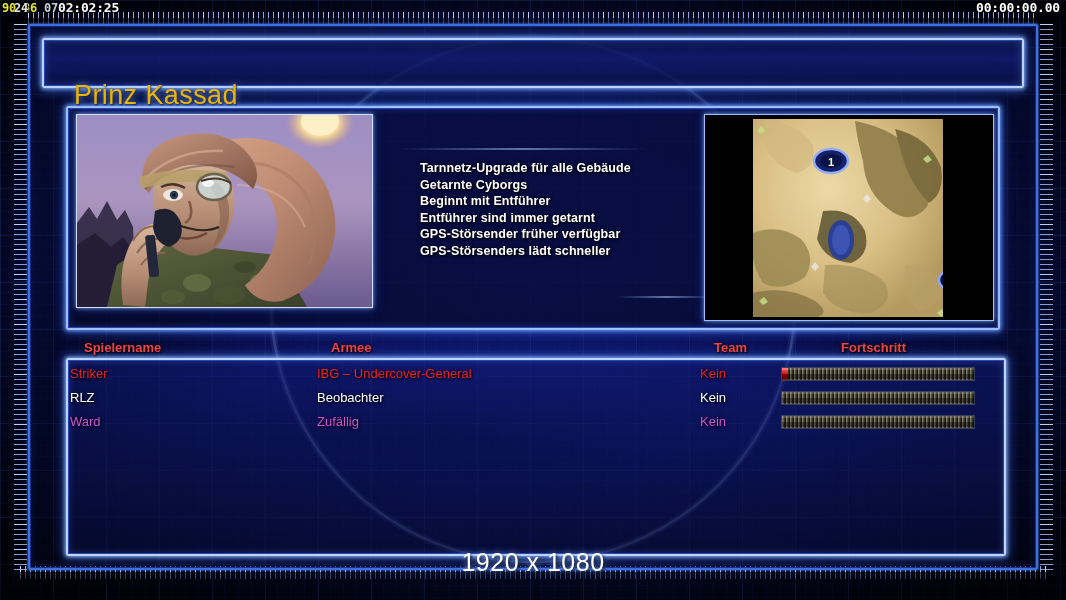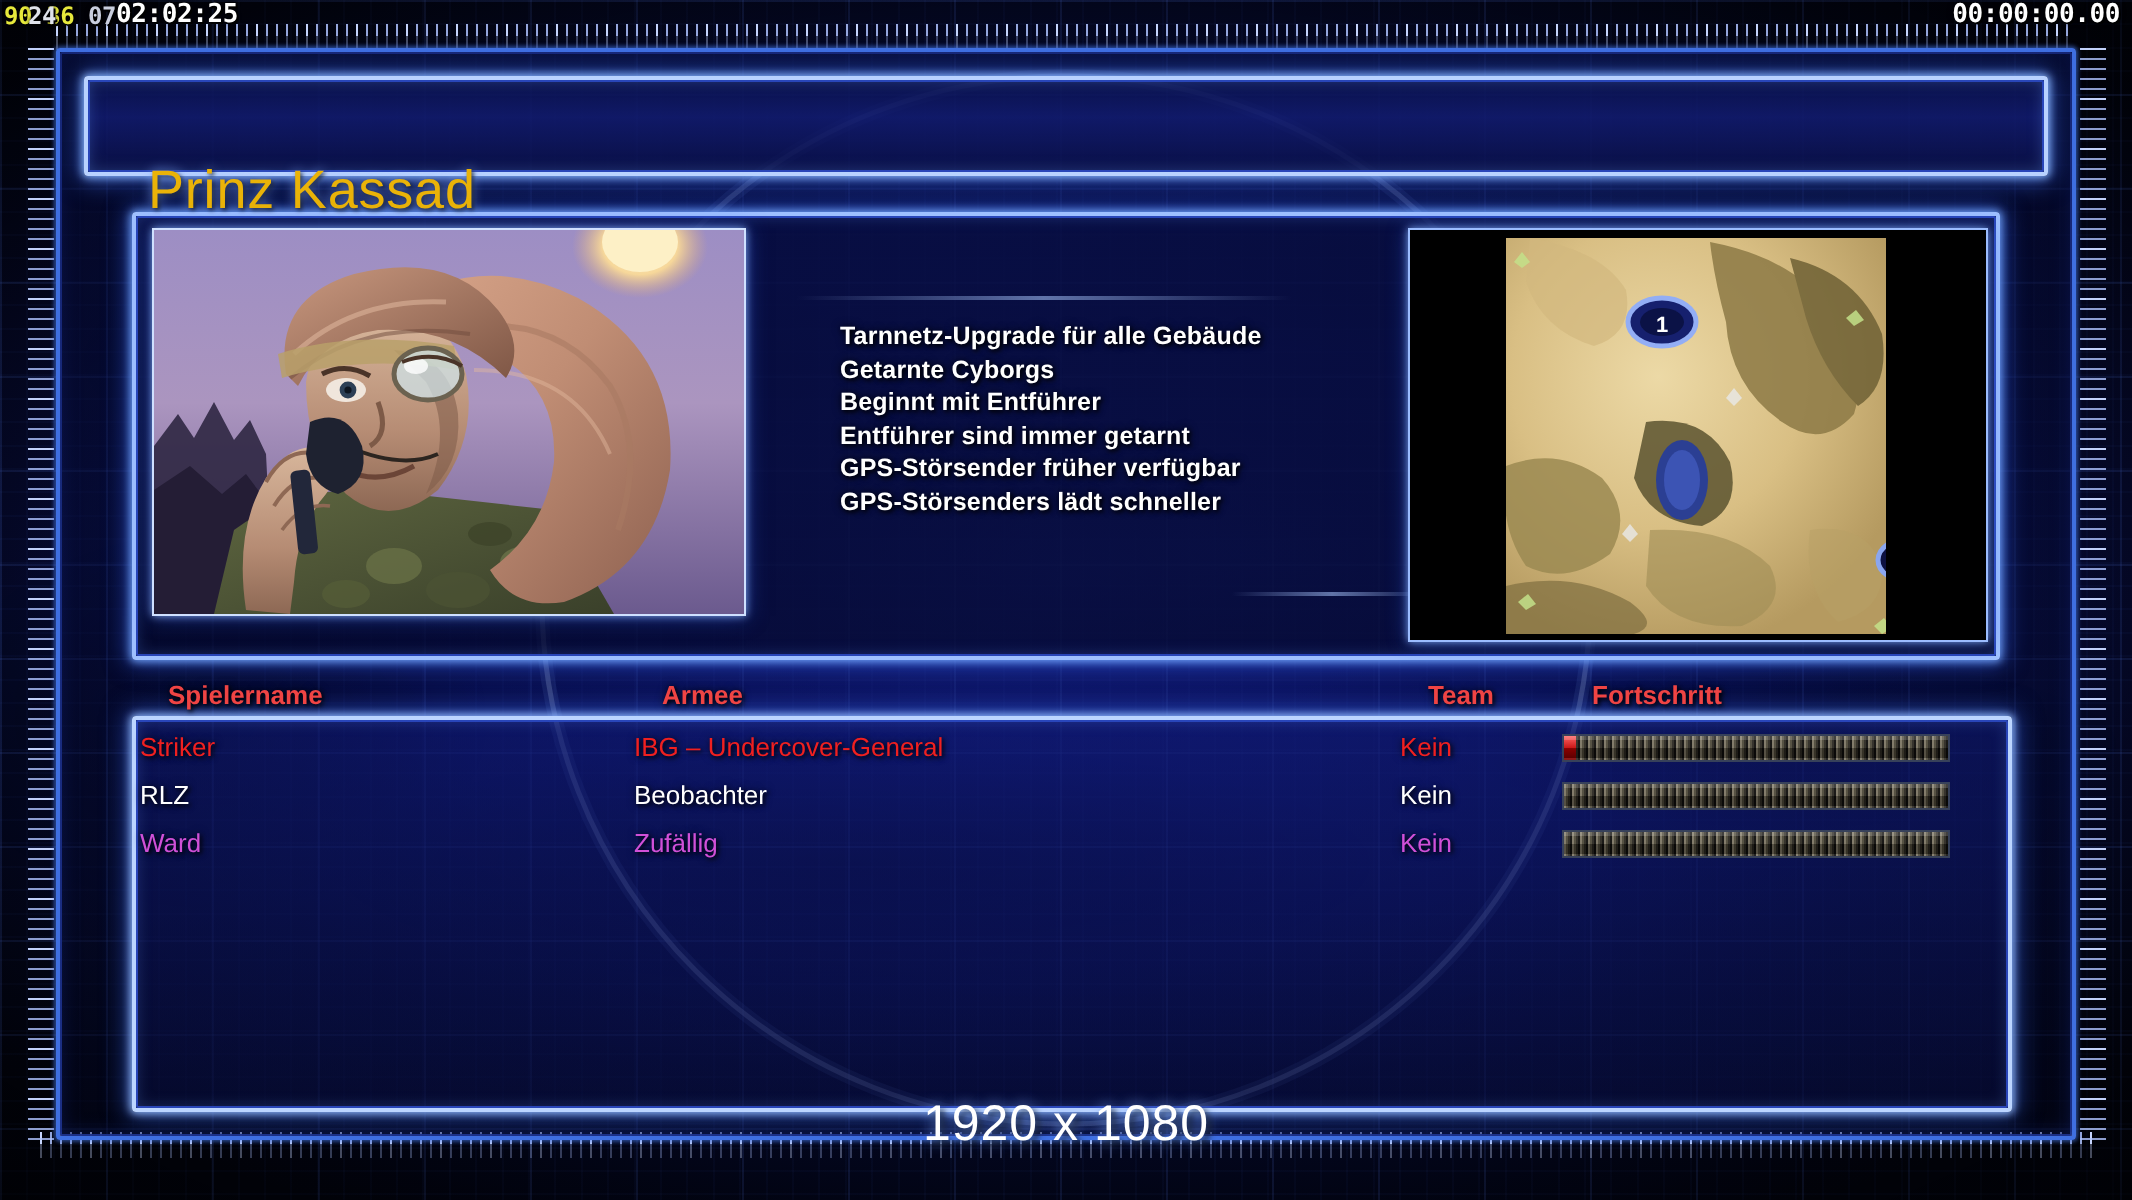--- a/index.html
+++ b/index.html
@@ -179,21 +179,21 @@
 
   
   #theaders{position:absolute;left:66px;top:340px;width:940px;height:20px;z-index:9;}
   #theaders span{
     position:absolute;top:0;font-size:13px;font-weight:bold;color:#ef4444;
     text-shadow:1px 1px 2px rgba(0,0,0,.9),0 0 4px rgba(0,0,0,.7);white-space:nowrap;
   }
   .h-name{left:18px;}
   .h-army{left:265px;}
   .h-team{left:648px;}
-  .h-prog{left:730px;}
+  .h-prog{left:730px;padding-left:45px;}
 
   
   #listpanel{left:66px;top:358px;width:940px;height:198px;z-index:6;}
   #listpanel .edge{
     border:2px solid #bcd5ff;
     box-shadow:0 0 4px 1px rgba(150,190,255,.95),0 0 12px 3px rgba(55,105,250,.5),
                inset 0 0 8px rgba(100,150,255,.3);
   }
   #listpanel-bg{
     position:absolute;left:68px;top:360px;width:936px;height:194px;z-index:5;

